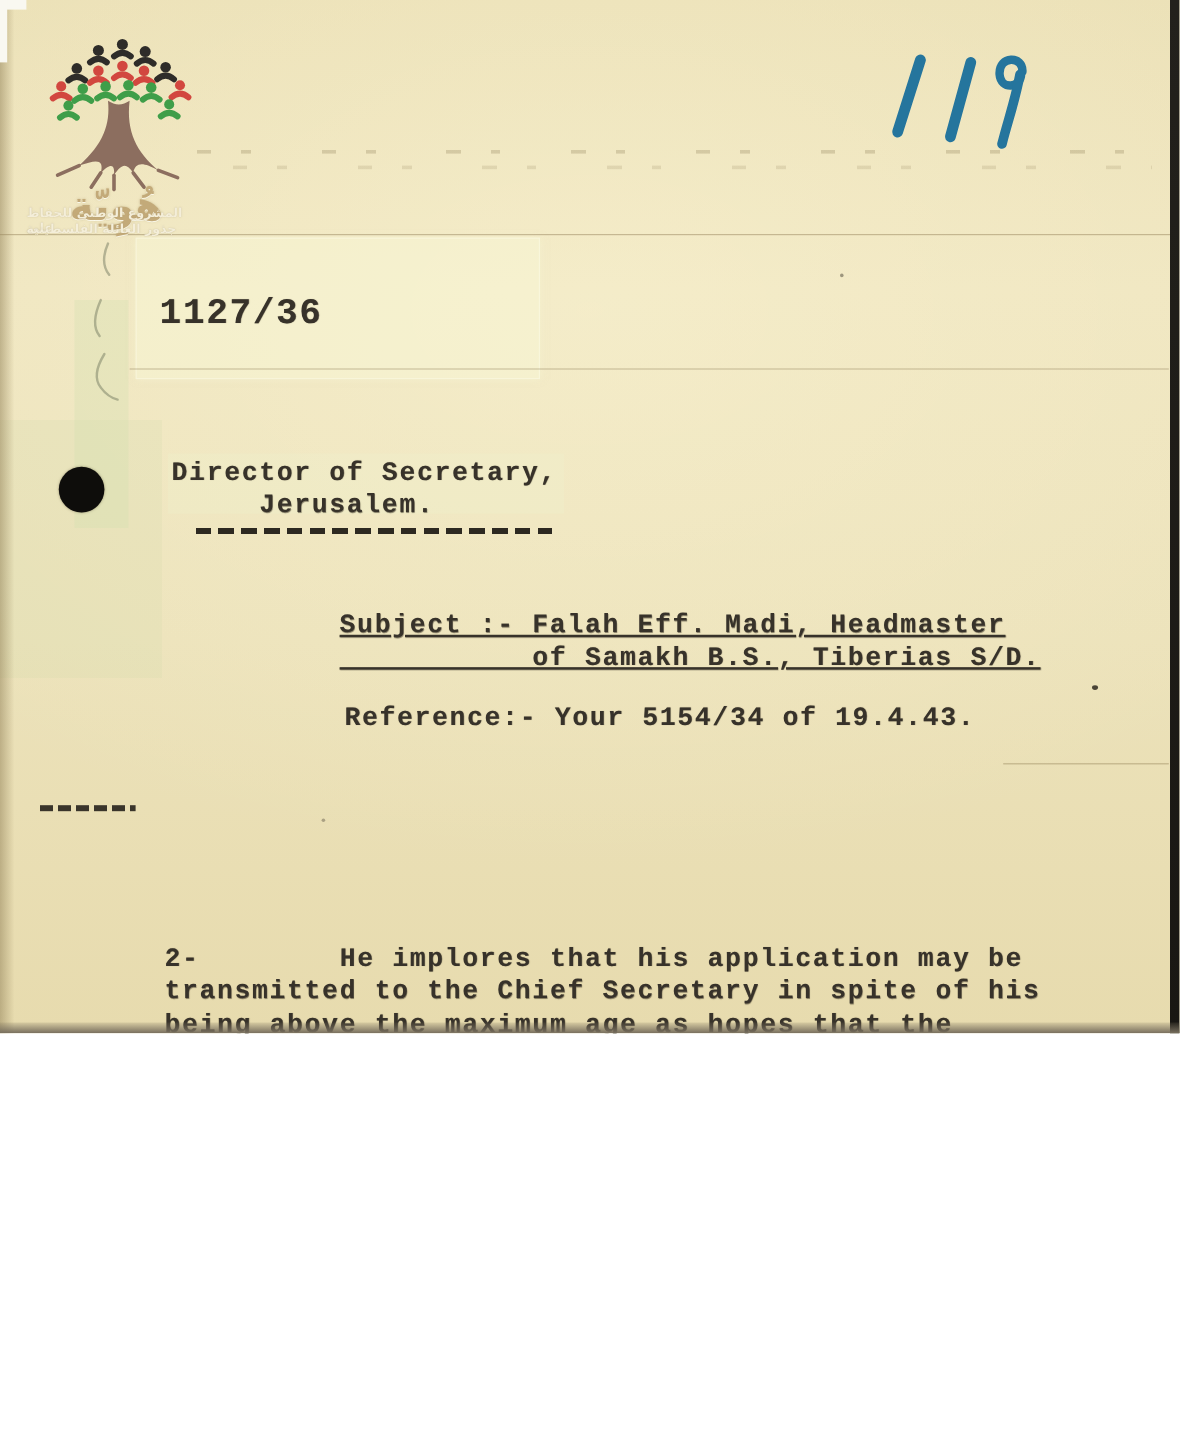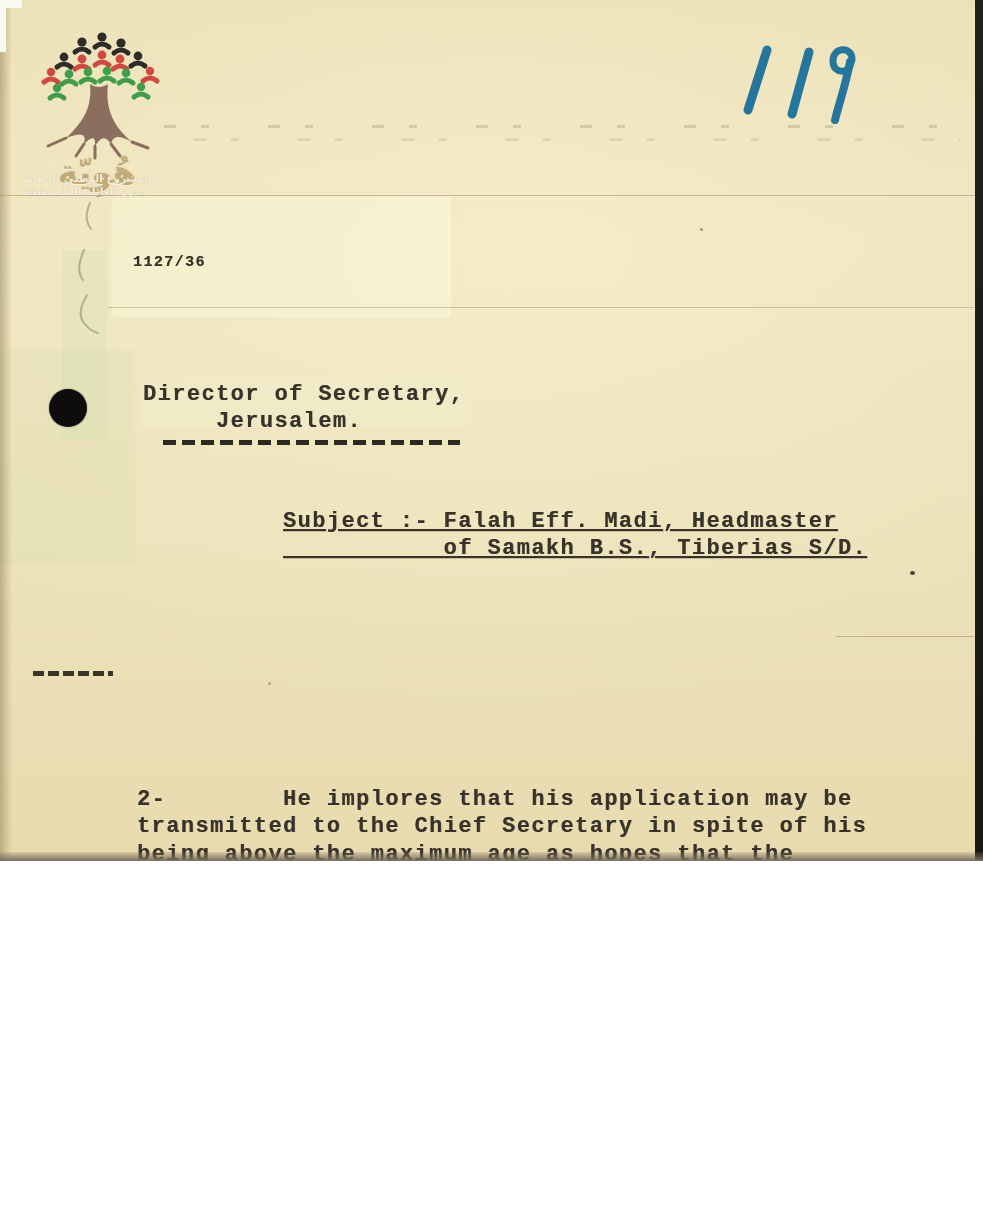--- a/index.html
+++ b/index.html
@@ -160,28 +160,29 @@
       <path d="M117 26 C 113 48, 107 64, 102 84" stroke-width="8"></path>
     </g>
   </svg>
   <span class="sr" style="left:760px;top:50px;">119</span>
 
   <div class="hole" style="left:49px;top:389px;width:38px;height:38px;"></div>
   <div class="hole" style="left:55px;top:866px;width:36px;height:36px;"></div>
 
   <div class="margin-dashes" style="left:33px;top:671px;width:80px;"></div>
 
-  <div class="tw" style="left:133px;top:249px;font-size:15px;">1127/36</div>
+  <div class="tw" style="left:133px;top:249px;font-size:30px;">1127/36</div>
 
   <div class="tw" style="left:143px;top:381px;">Director of Secretary,
      Jerusalem.</div>
   <div class="dash-rule" style="left:163px;top:440px;width:297px;"></div>
 
   <div class="tw" style="left:283px;top:508px;text-decoration:underline;">Subject :- Falah Eff. Madi, Headmaster
            of Samakh B.S., Tiberias S/D.</div>
+  <div class="tw" style="left:287px;top:585px;">Reference:- Your 5154/34 of 19.4.43.</div>
 
   <div class="tw" style="left:137px;top:786px;">2-        He implores that his application may be
 transmitted to the Chief Secretary in spite of his
 being above the maximum age as hopes that the
 Secretariat might waive the matter of age if he is
 found suitable for any of the vacancies. The Village
 Council of Tantura have also asked me to request
 you to transmit his application to the Chief Secretary</div>
 
   <svg style="position:absolute;left:440px;top:1048px;" width="270" height="112" viewBox="0 0 270 112">

